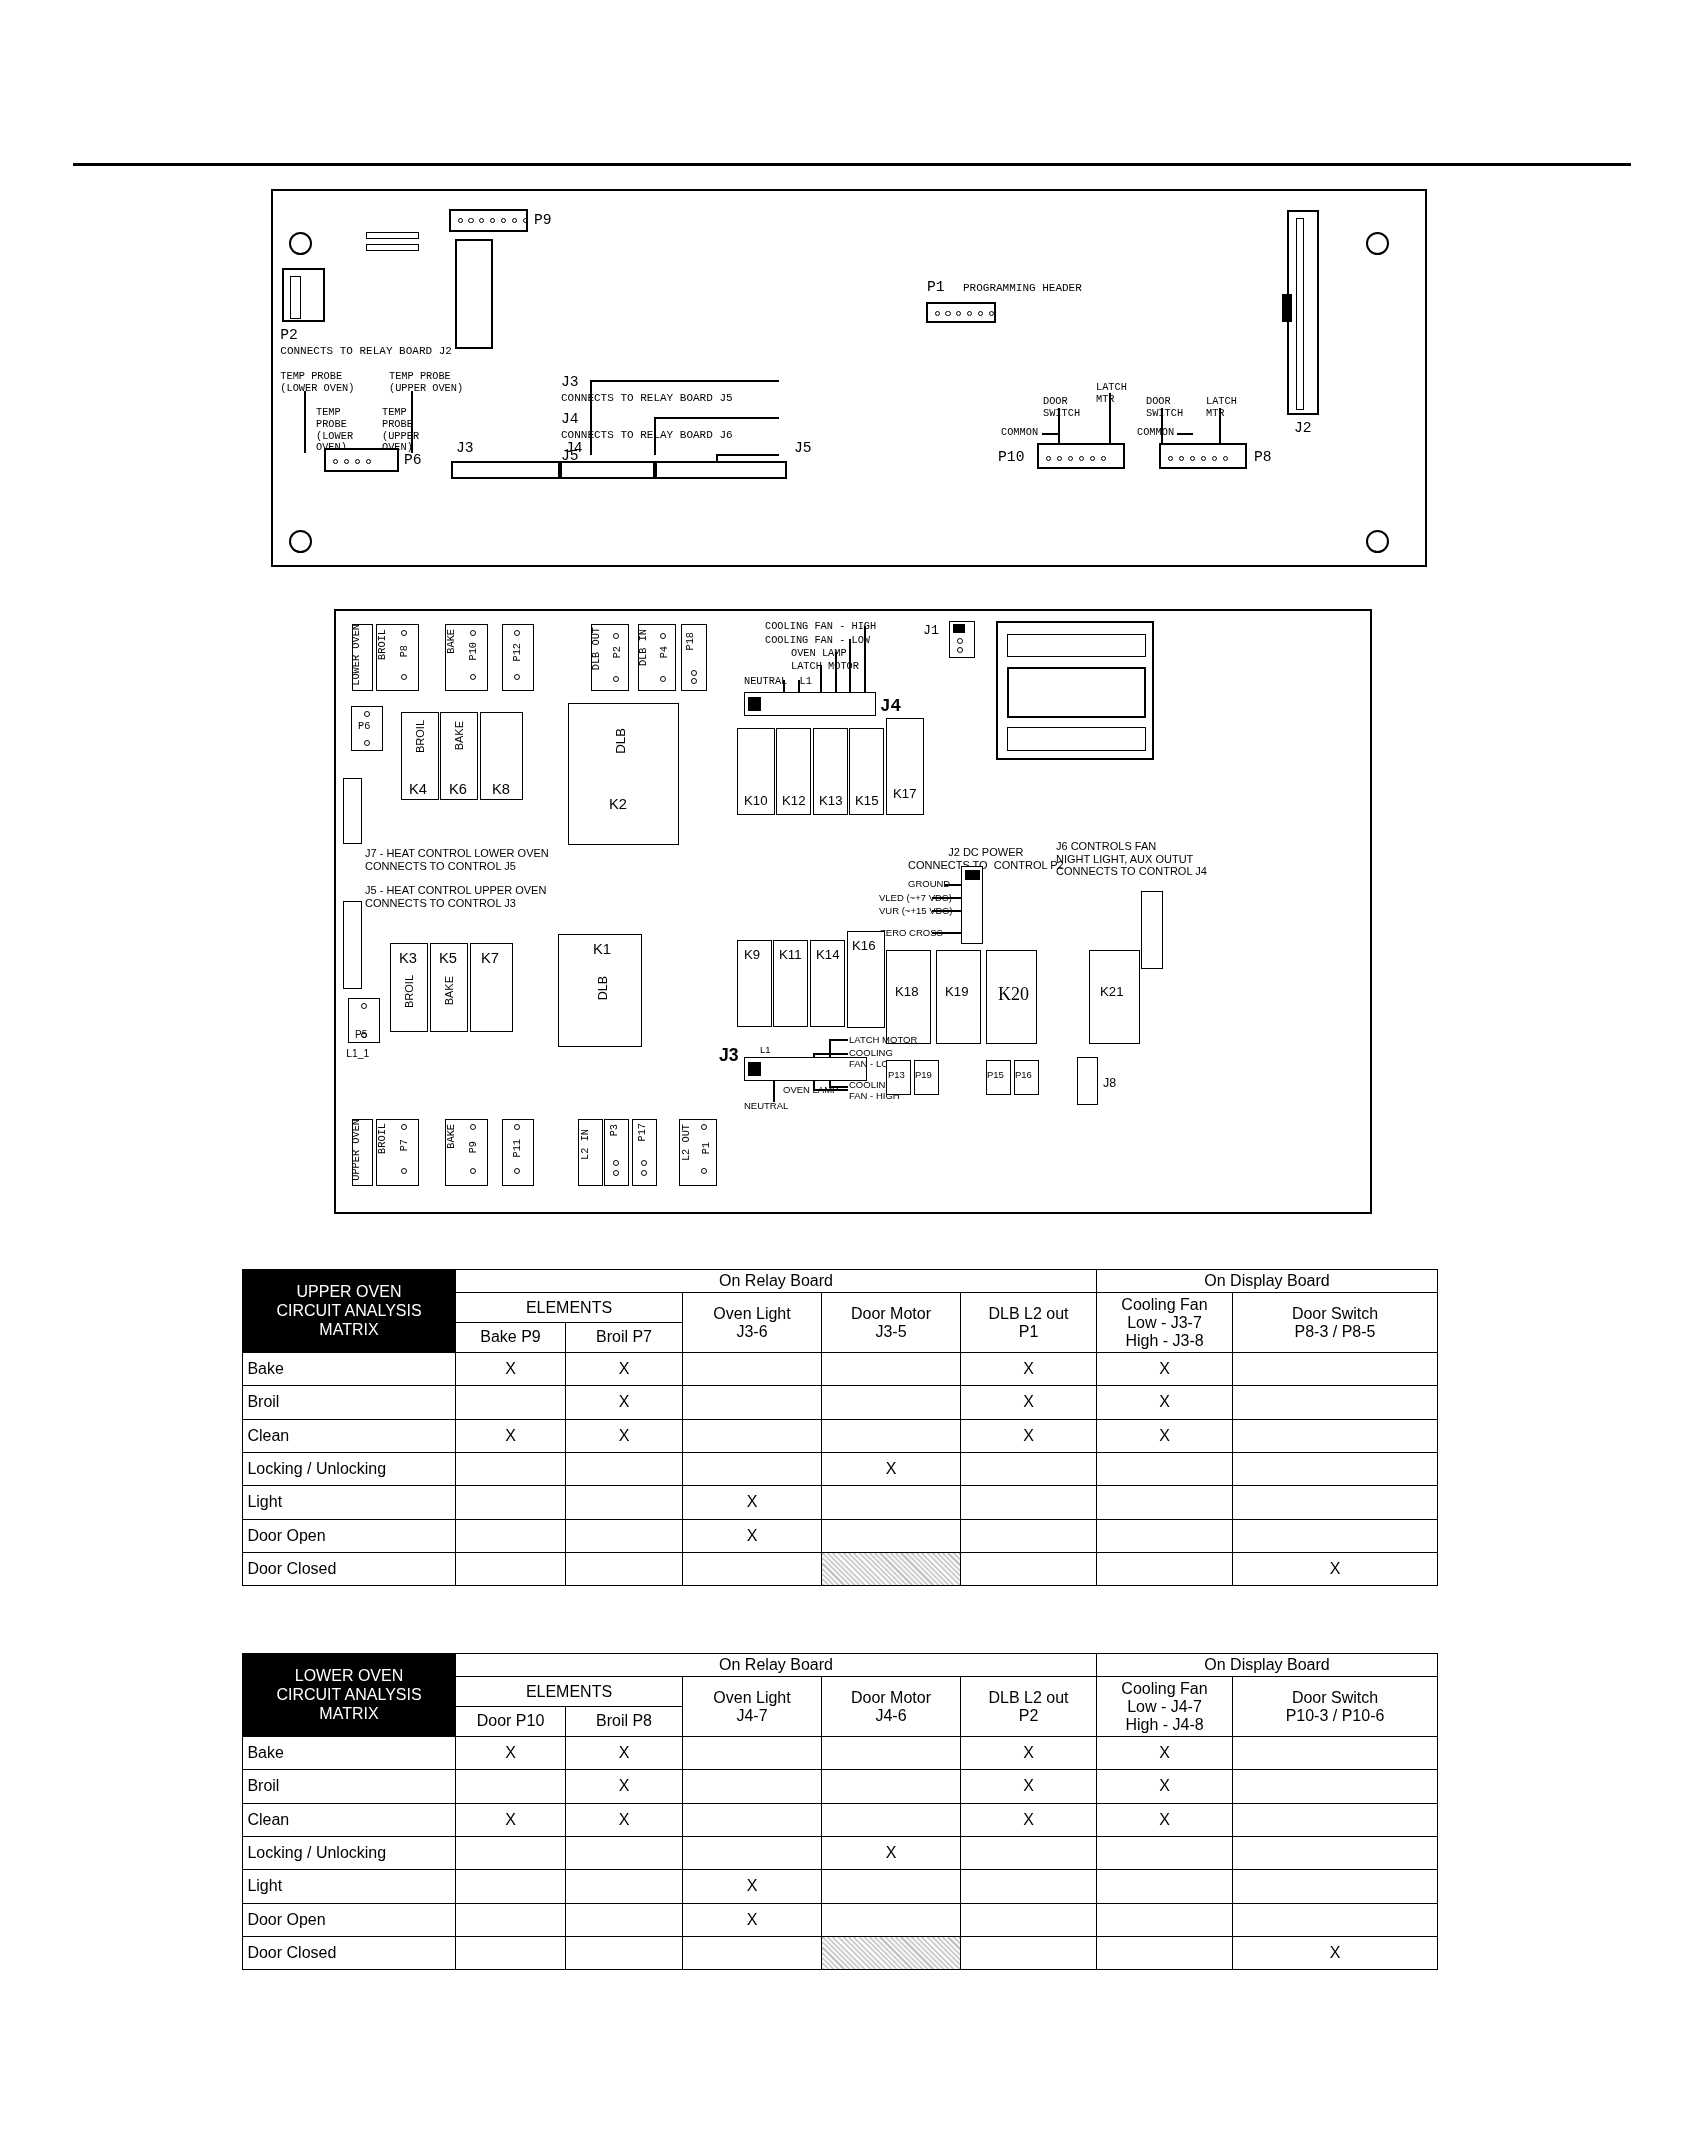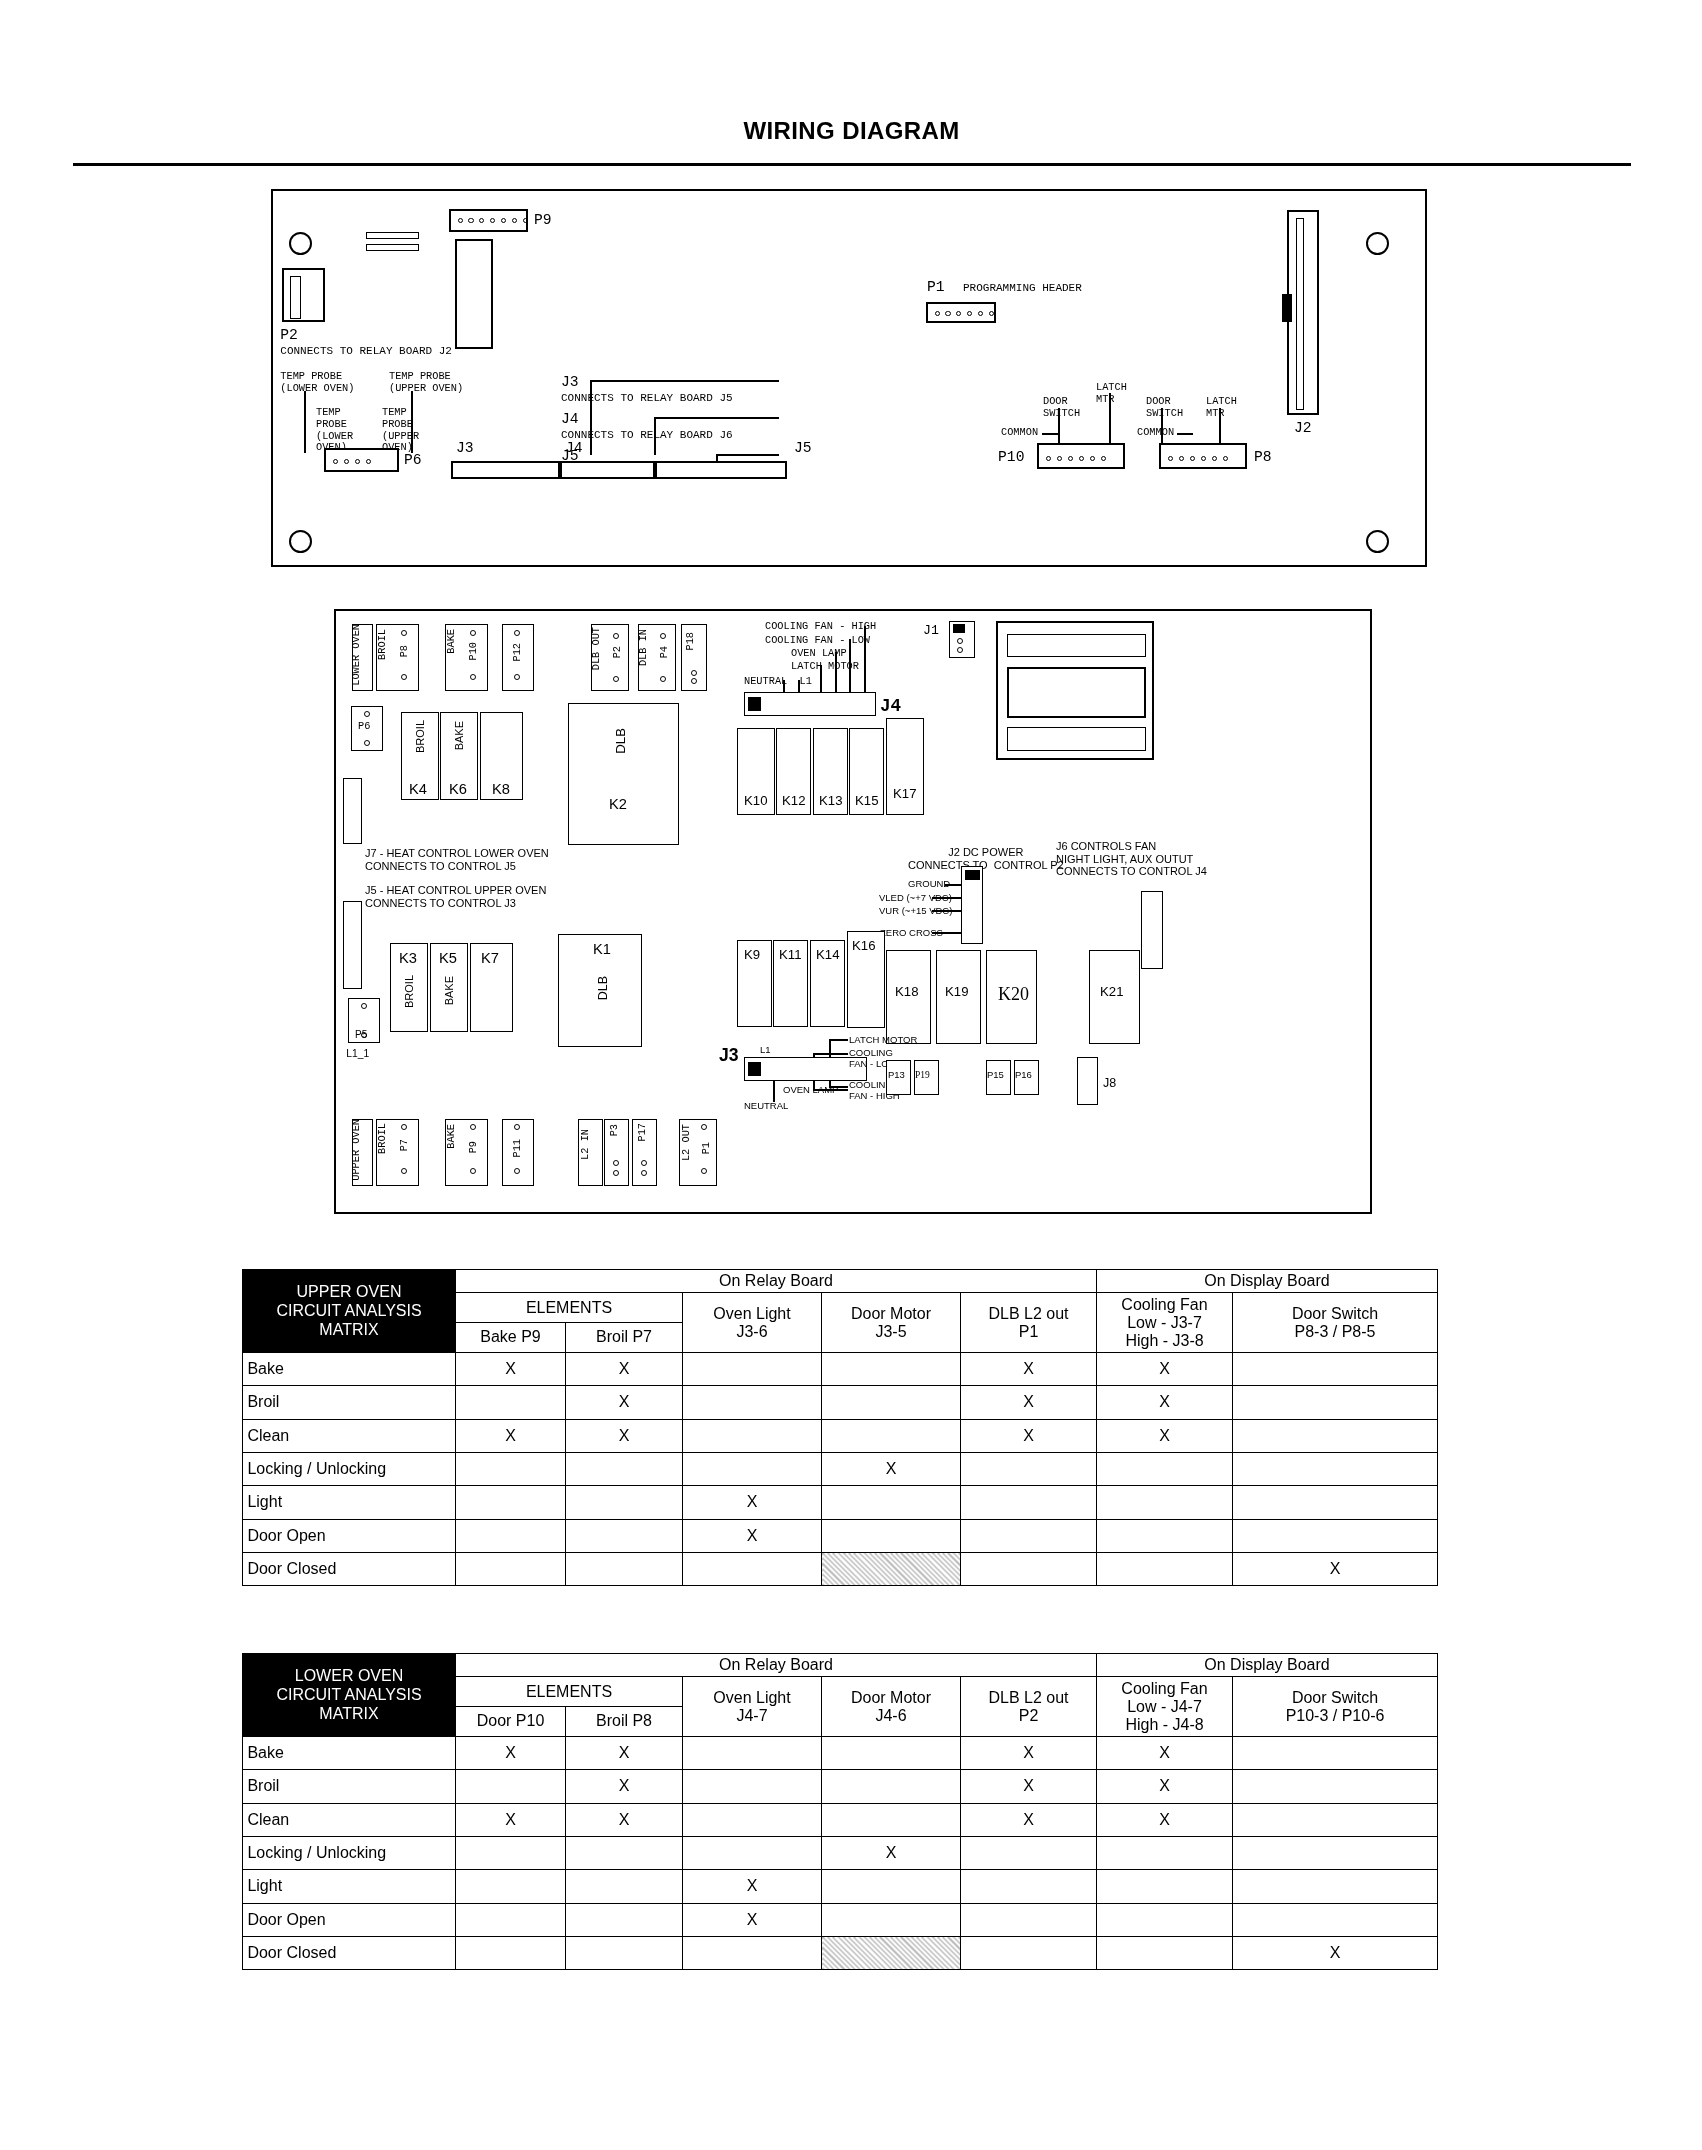--- a/index.html
+++ b/index.html
@@ -37,21 +37,20 @@
   .hdrcell{background:#000;color:#fff;text-align:center;font-size:16px;line-height:1.2;}
   .cc{text-align:center;}
   .shade{background-image:repeating-linear-gradient(45deg,#b9b9b9 0 1.5px,#fff 1.5px 3.7px);}
   .legendtbl td{border:1.5px solid #000;font-size:16px;}
 </style>
 </head>
 <body>
 
 <div class="page">
 
-  <div class="doc-title">WIRING DIAGRAM</div>
   <div class="rule"></div>
 
   <div id="board1">
     <div class="screw" style="left:16px;top:41px;"></div>
     <div class="screw" style="left:1093px;top:41px;"></div>
     <div class="screw" style="left:16px;top:339px;"></div>
     <div class="screw" style="left:1093px;top:339px;"></div>
 
     <div class="ab" style="left:93px;top:41px;width:53px;height:7.3px;border:1.5px solid #000;"></div>
     <div class="ab" style="left:93px;top:53px;width:53px;height:7.3px;border:1.5px solid #000;"></div>
@@ -372,21 +371,21 @@
     <div class="ln" style="left:493px;top:469px;width:1.5px;height:7.3px;"></div>
     <div class="ln" style="left:493px;top:475px;width:19px;height:1.5px;"></div>
     <div class="ln" style="left:493px;top:428px;width:1.5px;height:17.6px;"></div>
     <div class="ln" style="left:493px;top:428px;width:19px;height:1.5px;"></div>
     <div class="ln" style="left:477px;top:442px;width:1.5px;height:4.4px;"></div>
     <div class="ln" style="left:477px;top:442px;width:35px;height:1.5px;"></div>
 
     <div class="hdr" style="left:550px;top:449px;width:25px;height:35px;"></div>
     <div class="lbl2" style="left:552px;top:459px;font-size:9.5px;">P13</div>
     <div class="hdr" style="left:578px;top:449px;width:25px;height:35px;"></div>
-    <div class="lbl2" style="left:579px;top:459px;font-size:9.5px;font-family:Liberation Serif, serif;">P19</div>
+    <div class="lbl2" style="left:579px;top:459px;font-size:9.5px;">P19</div>
     <div class="hdr" style="left:650px;top:449px;width:25px;height:35px;"></div>
     <div class="lbl2" style="left:651px;top:459px;font-size:9.5px;">P15</div>
     <div class="hdr" style="left:678px;top:449px;width:25px;height:35px;"></div>
     <div class="lbl2" style="left:679px;top:459px;font-size:9.5px;">P16</div>
 
     <div class="hdr" style="left:741px;top:446px;width:20.5px;height:48px;"></div>
     <div class="lbl2" style="left:767px;top:465px;font-size:12.5px;">J8</div>
 
     <div class="hdr" style="left:16px;top:508px;width:20.5px;height:67px;"></div>
     <div class="lbl" style="left:14.7px;top:508px;font-size:10.3px;"><span class="vert">UPPER OVEN</span></div>

